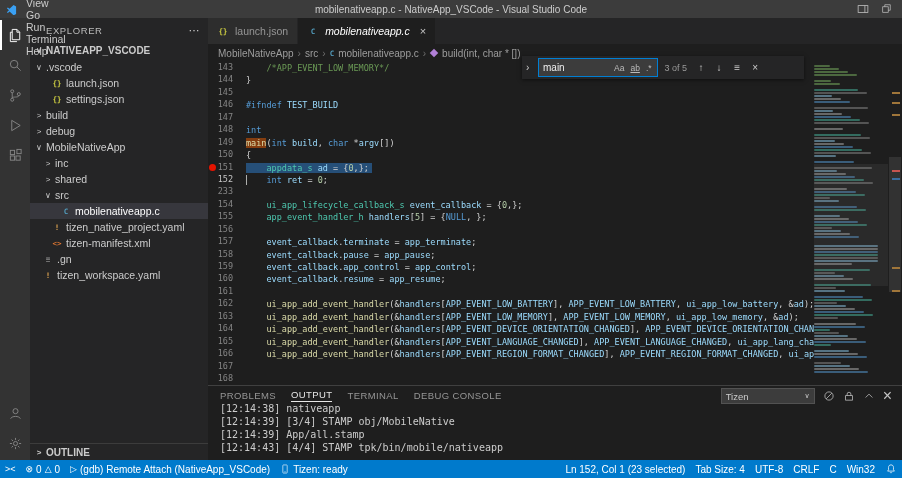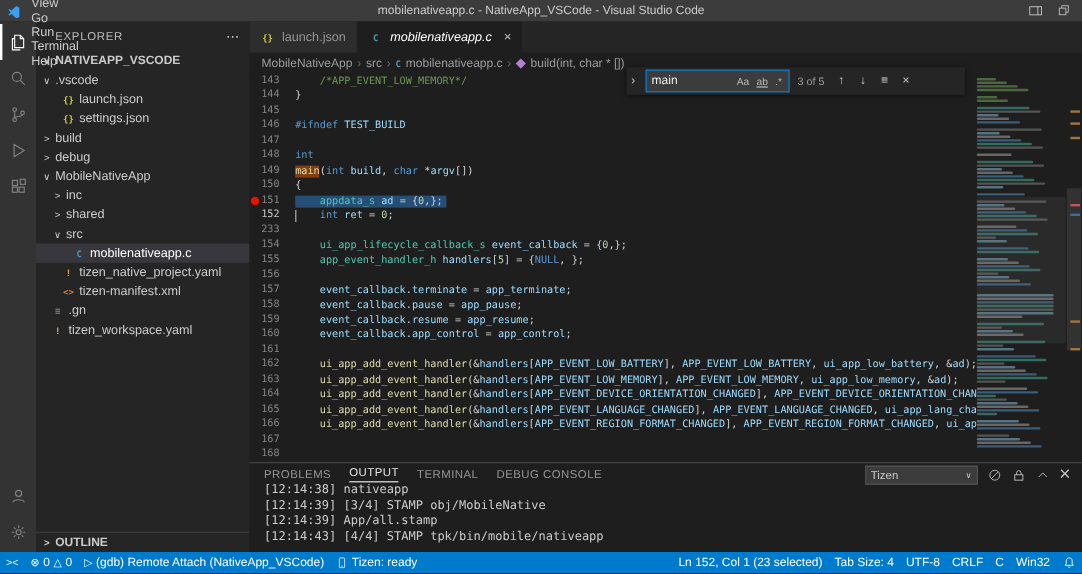--- a/index.html
+++ b/index.html
@@ -346,22 +346,22 @@
           <div class="cl"><span class="tk-fn match-cur">main</span><span class="tk-pl">(</span><span class="tk-kw">int</span><span class="tk-pl"> </span><span class="tk-vr">build</span><span class="tk-pl">, </span><span class="tk-kw">char</span><span class="tk-pl"> *</span><span class="tk-vr">argv</span><span class="tk-pl">[])</span></div>
           <div class="cl"><span class="tk-pl">{</span></div>
           <div class="cl"><span class="sel-span"><span class="tk-pl">    </span><span class="tk-ty">appdata_s</span><span class="tk-pl"> </span><span class="tk-vr">ad</span><span class="tk-pl"> = {</span><span class="tk-nu">0</span><span class="tk-pl">,};</span></span></div>
           <div class="cl"><span class="caret"></span><span class="tk-pl">    </span><span class="tk-kw">int</span><span class="tk-pl"> </span><span class="tk-vr">ret</span><span class="tk-pl"> = </span><span class="tk-nu">0</span><span class="tk-pl">;</span></div>
           <div class="cl"></div>
           <div class="cl"><span class="tk-pl">    </span><span class="tk-ty">ui_app_lifecycle_callback_s</span><span class="tk-pl"> </span><span class="tk-vr">event_callback</span><span class="tk-pl"> = {</span><span class="tk-nu">0</span><span class="tk-pl">,};</span></div>
           <div class="cl"><span class="tk-pl">    </span><span class="tk-ty">app_event_handler_h</span><span class="tk-pl"> </span><span class="tk-vr">handlers</span><span class="tk-pl">[</span><span class="tk-nu">5</span><span class="tk-pl">] = {</span><span class="tk-kw">NULL</span><span class="tk-pl">, };</span></div>
           <div class="cl"></div>
           <div class="cl"><span class="tk-pl">    </span><span class="tk-vr">event_callback</span><span class="tk-pl">.</span><span class="tk-vr">terminate</span><span class="tk-pl"> = </span><span class="tk-vr">app_terminate</span><span class="tk-pl">;</span></div>
           <div class="cl"><span class="tk-pl">    </span><span class="tk-vr">event_callback</span><span class="tk-pl">.</span><span class="tk-vr">pause</span><span class="tk-pl"> = </span><span class="tk-vr">app_pause</span><span class="tk-pl">;</span></div>
+          <div class="cl"><span class="tk-pl">    </span><span class="tk-vr">event_callback</span><span class="tk-pl">.</span><span class="tk-vr">app_control</span><span class="tk-pl"> = </span><span class="tk-vr">app_control</span><span class="tk-pl">;</span></div>
           <div class="cl"><span class="tk-pl">    </span><span class="tk-vr">event_callback</span><span class="tk-pl">.</span><span class="tk-vr">resume</span><span class="tk-pl"> = </span><span class="tk-vr">app_resume</span><span class="tk-pl">;</span></div>
-          <div class="cl"><span class="tk-pl">    </span><span class="tk-vr">event_callback</span><span class="tk-pl">.</span><span class="tk-vr">app_control</span><span class="tk-pl"> = </span><span class="tk-vr">app_control</span><span class="tk-pl">;</span></div>
           <div class="cl"></div>
           <div class="cl"><span class="tk-pl">    </span><span class="tk-fn">ui_app_add_event_handler</span><span class="tk-pl">(&amp;</span><span class="tk-vr">handlers</span><span class="tk-pl">[</span><span class="tk-vr">APP_EVENT_LOW_BATTERY</span><span class="tk-pl">], </span><span class="tk-vr">APP_EVENT_LOW_BATTERY</span><span class="tk-pl">, </span><span class="tk-vr">ui_app_low_battery</span><span class="tk-pl">, &amp;</span><span class="tk-vr">ad</span><span class="tk-pl">);</span></div>
           <div class="cl"><span class="tk-pl">    </span><span class="tk-fn">ui_app_add_event_handler</span><span class="tk-pl">(&amp;</span><span class="tk-vr">handlers</span><span class="tk-pl">[</span><span class="tk-vr">APP_EVENT_LOW_MEMORY</span><span class="tk-pl">], </span><span class="tk-vr">APP_EVENT_LOW_MEMORY</span><span class="tk-pl">, </span><span class="tk-vr">ui_app_low_memory</span><span class="tk-pl">, &amp;</span><span class="tk-vr">ad</span><span class="tk-pl">);</span></div>
           <div class="cl"><span class="tk-pl">    </span><span class="tk-fn">ui_app_add_event_handler</span><span class="tk-pl">(&amp;</span><span class="tk-vr">handlers</span><span class="tk-pl">[</span><span class="tk-vr">APP_EVENT_DEVICE_ORIENTATION_CHANGED</span><span class="tk-pl">], </span><span class="tk-vr">APP_EVENT_DEVICE_ORIENTATION_CHANGED</span></div>
           <div class="cl"><span class="tk-pl">    </span><span class="tk-fn">ui_app_add_event_handler</span><span class="tk-pl">(&amp;</span><span class="tk-vr">handlers</span><span class="tk-pl">[</span><span class="tk-vr">APP_EVENT_LANGUAGE_CHANGED</span><span class="tk-pl">], </span><span class="tk-vr">APP_EVENT_LANGUAGE_CHANGED</span><span class="tk-pl">, </span><span class="tk-vr">ui_app_lang_changed</span></div>
           <div class="cl"><span class="tk-pl">    </span><span class="tk-fn">ui_app_add_event_handler</span><span class="tk-pl">(&amp;</span><span class="tk-vr">handlers</span><span class="tk-pl">[</span><span class="tk-vr">APP_EVENT_REGION_FORMAT_CHANGED</span><span class="tk-pl">], </span><span class="tk-vr">APP_EVENT_REGION_FORMAT_CHANGED</span><span class="tk-pl">, </span><span class="tk-vr">ui_app_region_changed</span></div>
           <div class="cl"></div>
         </div>
       <div class="minimap">
         <div class="mm-slider"></div>

